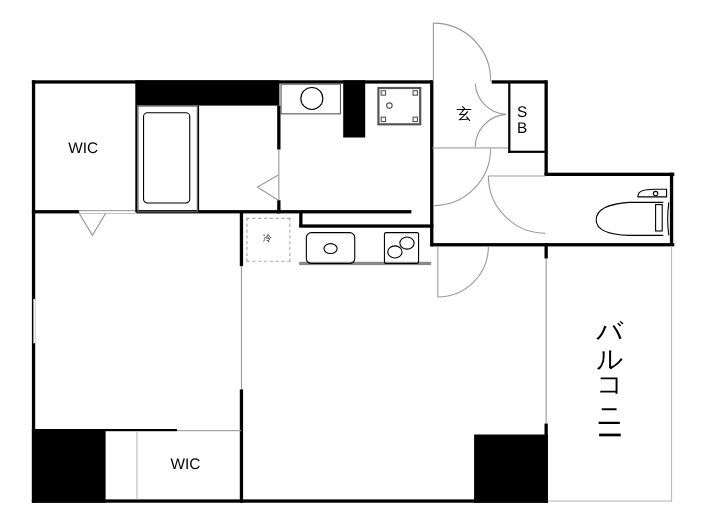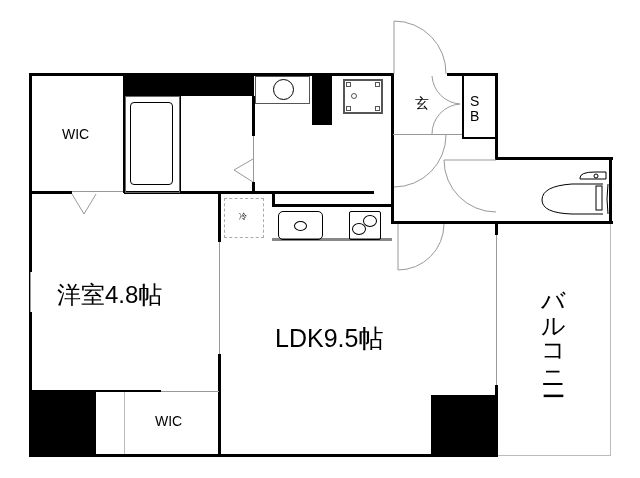--- a/index.html
+++ b/index.html
@@ -108,18 +108,16 @@
     <g fill="#fff" stroke="#000" stroke-width="1">
       <path d="M40,8 Q40,2 55,2 L66,2 L66,9 L40,9 Z"></path>
       <circle cx="56" cy="6" r="2"></circle>
       <path d="M63,14 L32,14 Q2,16 2,30 Q2,43 32,44 L63,44"></path>
       <rect x="56" y="16" width="6" height="24"></rect>
       <path d="M68,14 Q66,29 68,44"></path>
     </g>
   </svg>
 
   <div class="lbl" style="left:62px;top:127px;font-size:14px;">WIC</div>
-  <div class="lbl" style="left:57px;top:283px;font-size:24px;">洋室4.8帖</div>
   <div class="lbl" style="left:155px;top:414px;font-size:14px;">WIC</div>
-  <div class="lbl" style="left:275px;top:326px;font-size:25px;">LDK9.5帖</div>
   <div class="lbl" style="left:540px;top:274px;font-size:24px;writing-mode:vertical-rl;line-height:1.1;">バルコニー</div>
 
 </div>
 
 </body></html>

